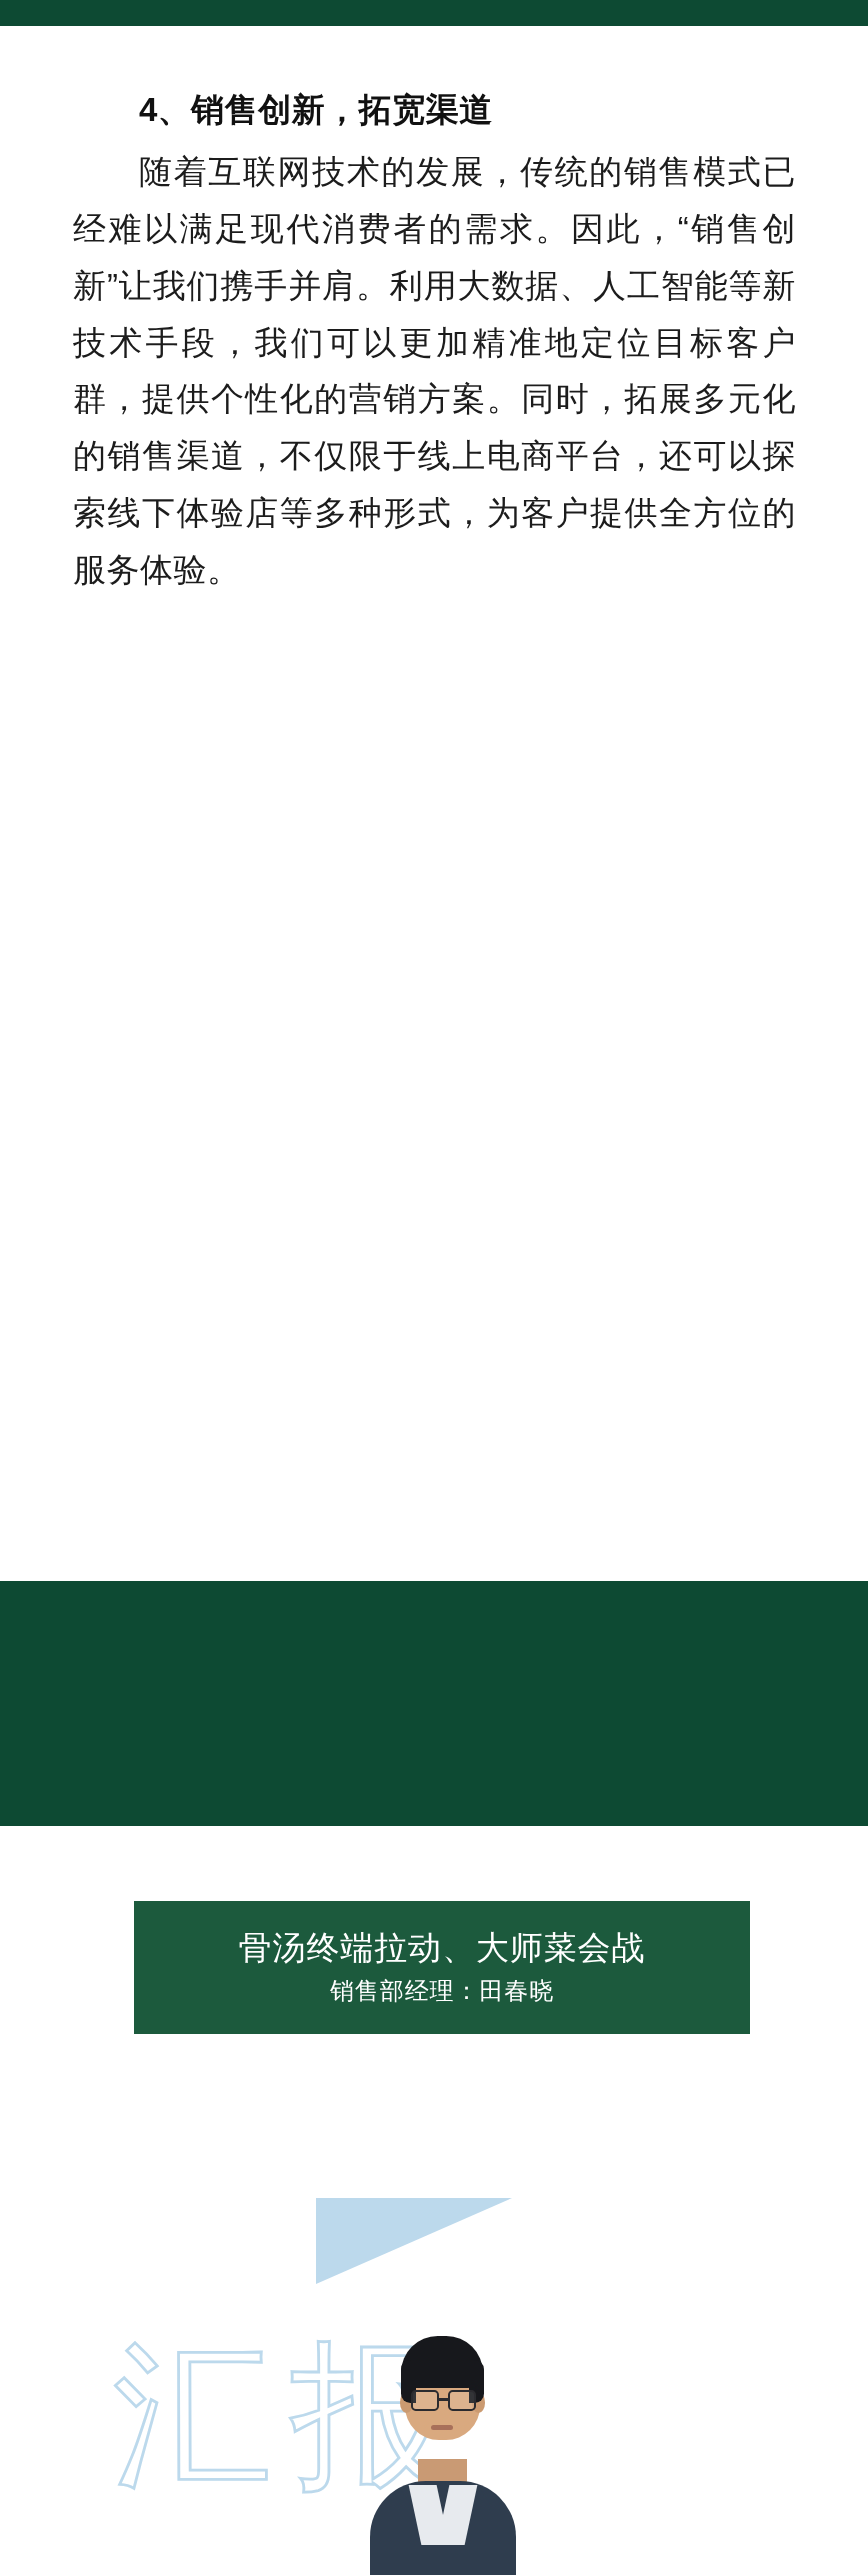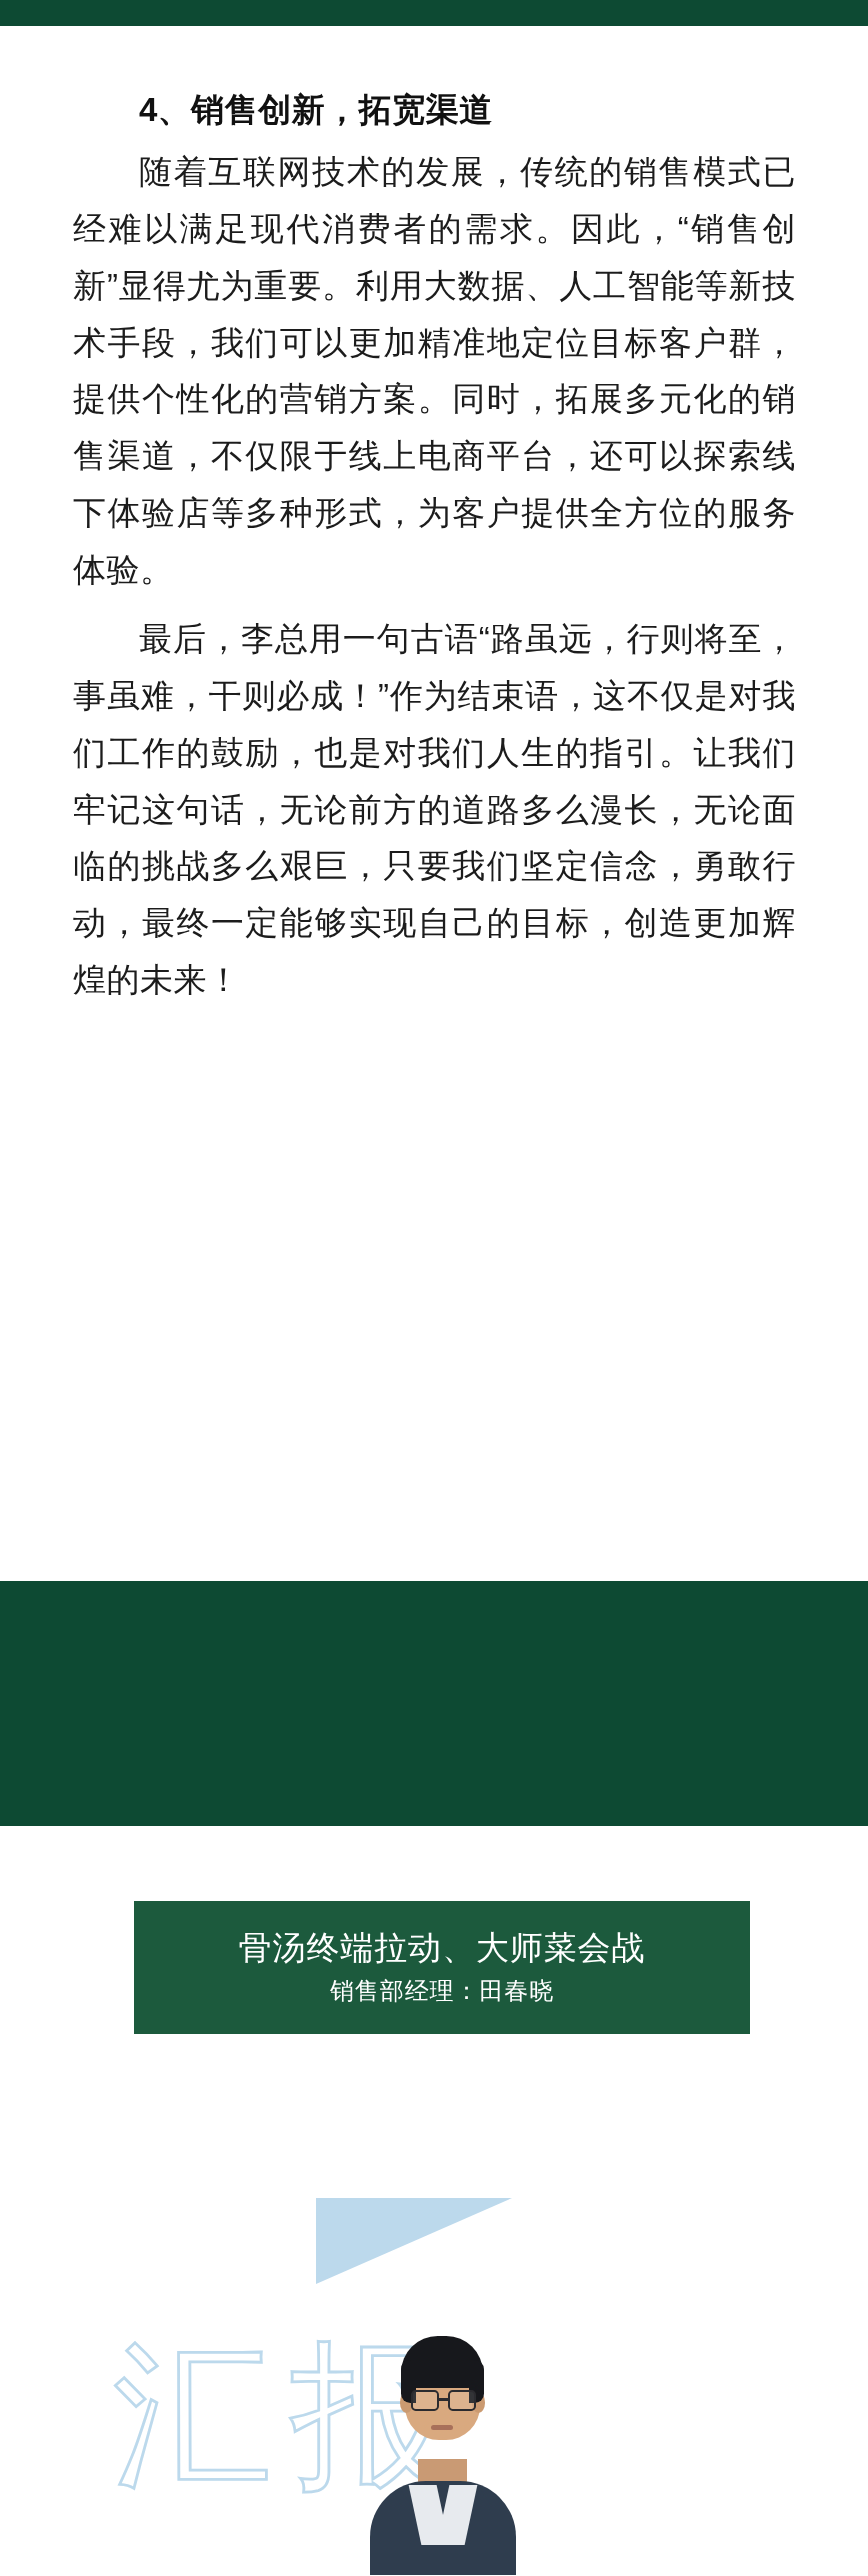--- a/index.html
+++ b/index.html
@@ -272,23 +272,22 @@
 </head>
 <body>
 
 <div class="page">
 
   <div class="top-band"></div>
 
   <div class="article-sheet">
     <div class="article-body">
       <p class="heading">4、销售创新，拓宽渠道</p>
-      <p class="para">随着互联网技术的发展，传统的销售模式已经难以满足现代消费者的需求。因此，“销售创新”显得尤为重要。利用大数据、人工智能等新技术手段，我们可以更加精准地定位目标客户群，提供个性化的营销方案。同时，拓展多元化的销售渠道，不仅限于线上电商平台，还可以探索线下体验店等多种形式，为客户提供全方位的服务体验。</p>
+      <p class="para">随着互联网技术的发展，传统的销售模式已经难以满足现代消费者的需求。因此，“销售创新”让我们携手并肩。利用大数据、人工智能等新技术手段，我们可以更加精准地定位目标客户群，提供个性化的营销方案。同时，拓展多元化的销售渠道，不仅限于线上电商平台，还可以探索线下体验店等多种形式，为客户提供全方位的服务体验。</p>
       <div class="gap"></div>
-      <p class="para">最后，李总用一句古语“路虽远，行则将至，事虽难，干则必成！”作为结束语，这不仅是对我们工作的鼓励，也是对我们人生的指引。让我们牢记这句话，无论前方的道路多么漫长，无论面临的挑战多么艰巨，只要我们坚定信念，勇敢行动，最终一定能够实现自己的目标，创造更加辉煌的未来！</p>
     </div>
   </div>
 
   <div class="mid-band"></div>
 
   <div class="cover-section">
 
     <div class="cover-title-box">
       <div class="cover-title-line">骨汤终端拉动、大师菜会战</div>
       <div class="cover-sub-line">销售部经理：田春晓</div>

